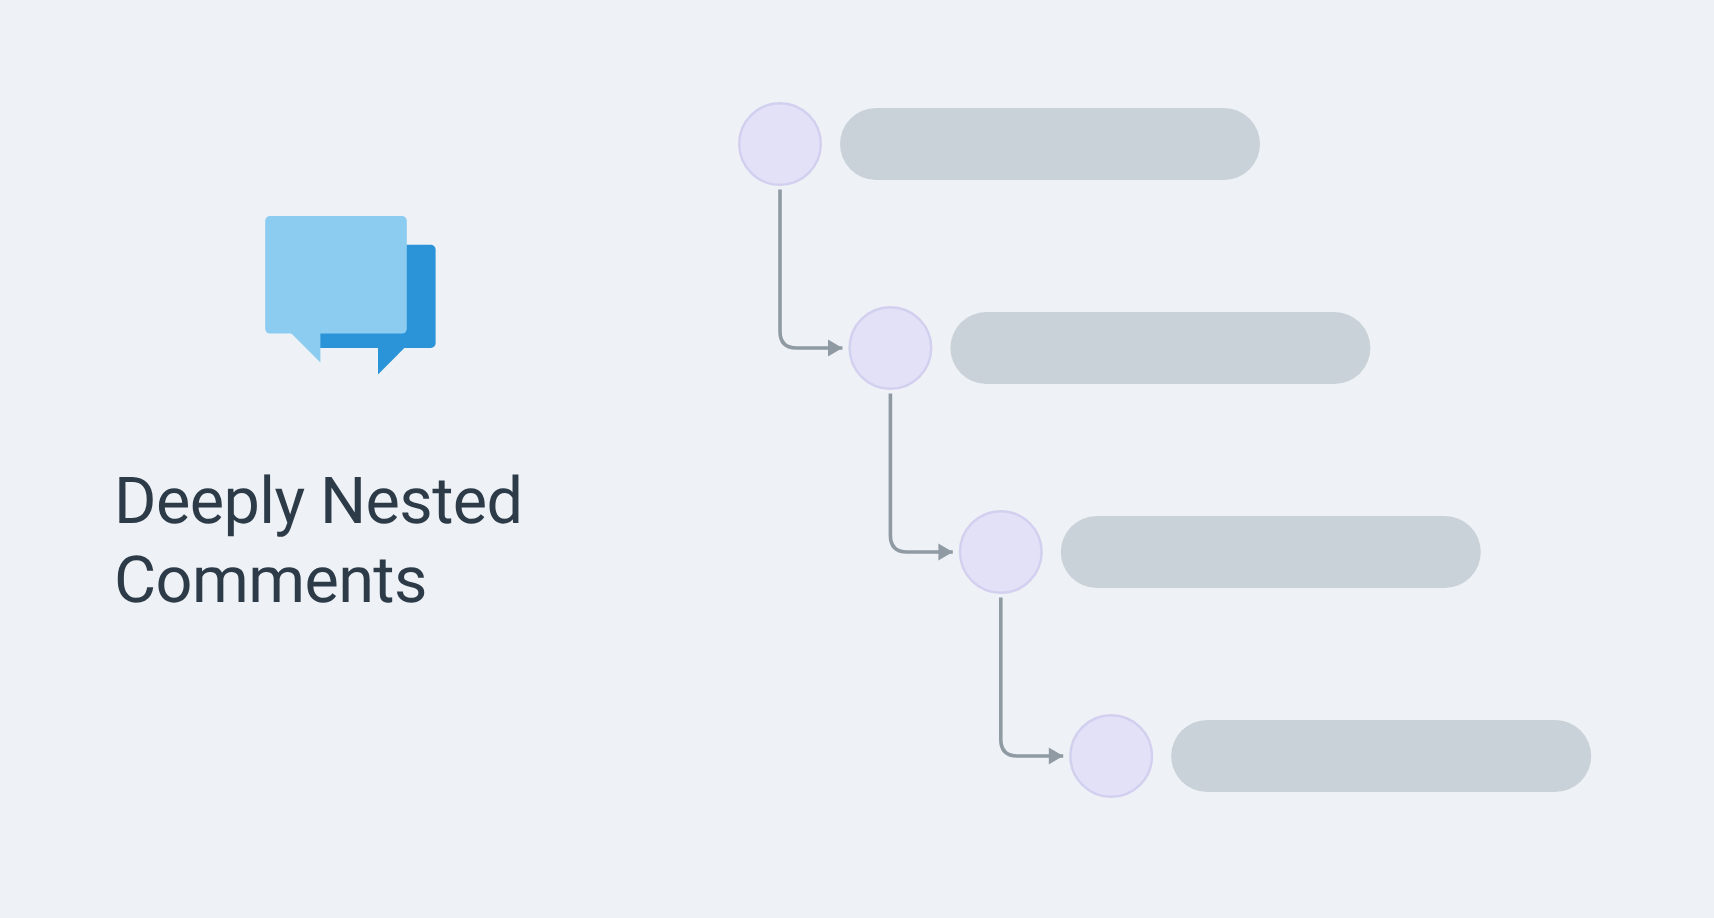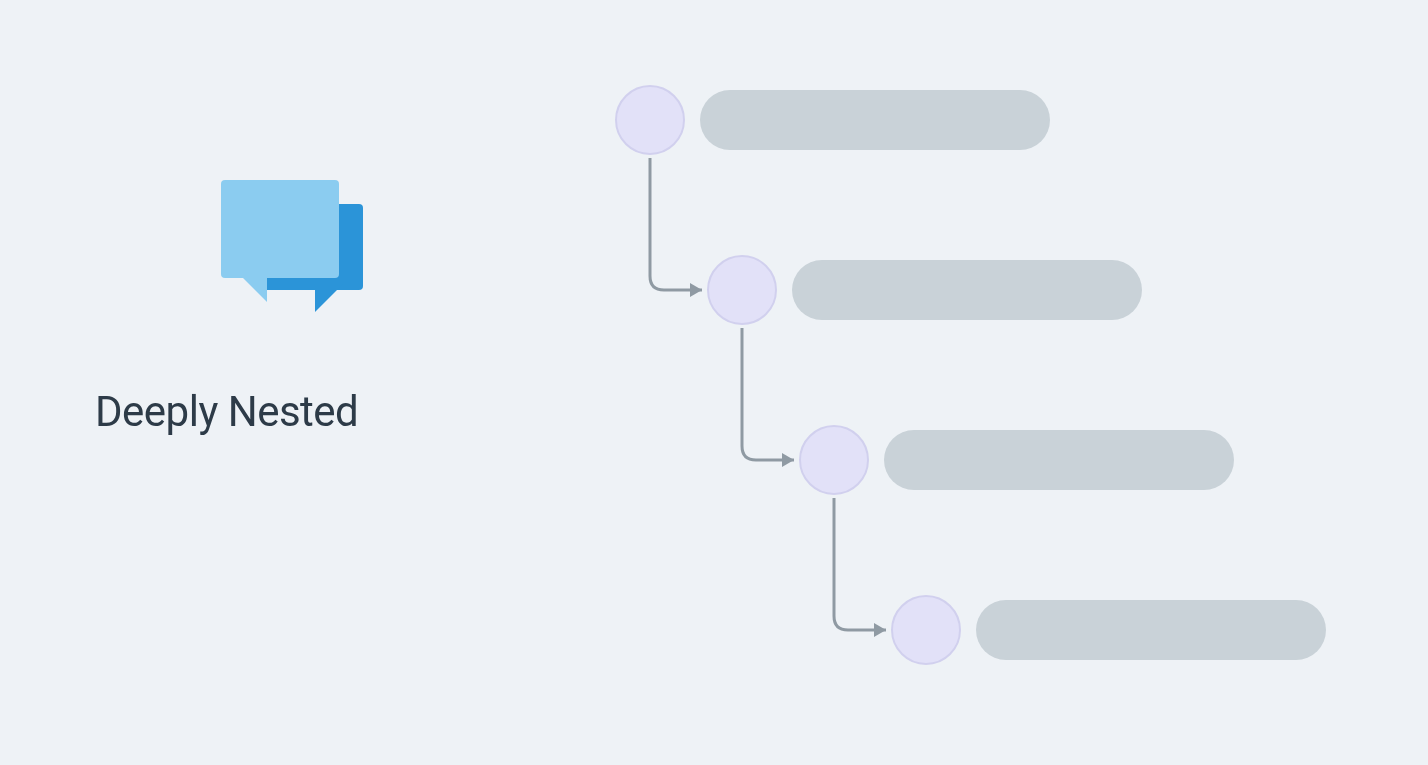--- a/index.html
+++ b/index.html
@@ -57,21 +57,21 @@
     left: 26px;
     top: 102px;
     width: 0; height: 0;
     border-left: 30px solid transparent;
     border-right: 0 solid transparent;
     border-top: 30px solid #8bccf0;
   }
 
   .title {
     margin-top: 56px;
-    font-size: 42px;
+    font-size: 54px;
     font-weight: 400;
     line-height: 1.22;
     color: #2d3b48;
     letter-spacing: -0.5px;
   }
 
   .diagram {
     position: absolute;
     left: 590px;
     top: 80px;
@@ -93,20 +93,21 @@
 
 <div class="left">
   <div class="chat-icon">
     <div class="bubble-back"></div>
     <div class="bubble-back-tail"></div>
     <div class="bubble-front"></div>
     <div class="bubble-front-tail"></div>
   </div>
   <h1 class="title">
     <span>Deeply Nested</span><br>
+    <span>Comments</span>
   </h1>
 </div>
 
 <svg class="diagram" id="diagram-svg" width="800" height="640">
     <path d="M 60 78 L 60 196 Q 60 210 74 210 L 112 210" class="arrow"></path>
     <polygon points="112,210 100,203 100,217" class="arrow-head"></polygon>
     <path d="M 152 248 L 152 366 Q 152 380 166 380 L 204 380" class="arrow"></path>
     <polygon points="204,380 192,373 192,387" class="arrow-head"></polygon>
     <path d="M 244 418 L 244 536 Q 244 550 258 550 L 296 550" class="arrow"></path>
     <polygon points="296,550 284,543 284,557" class="arrow-head"></polygon>

